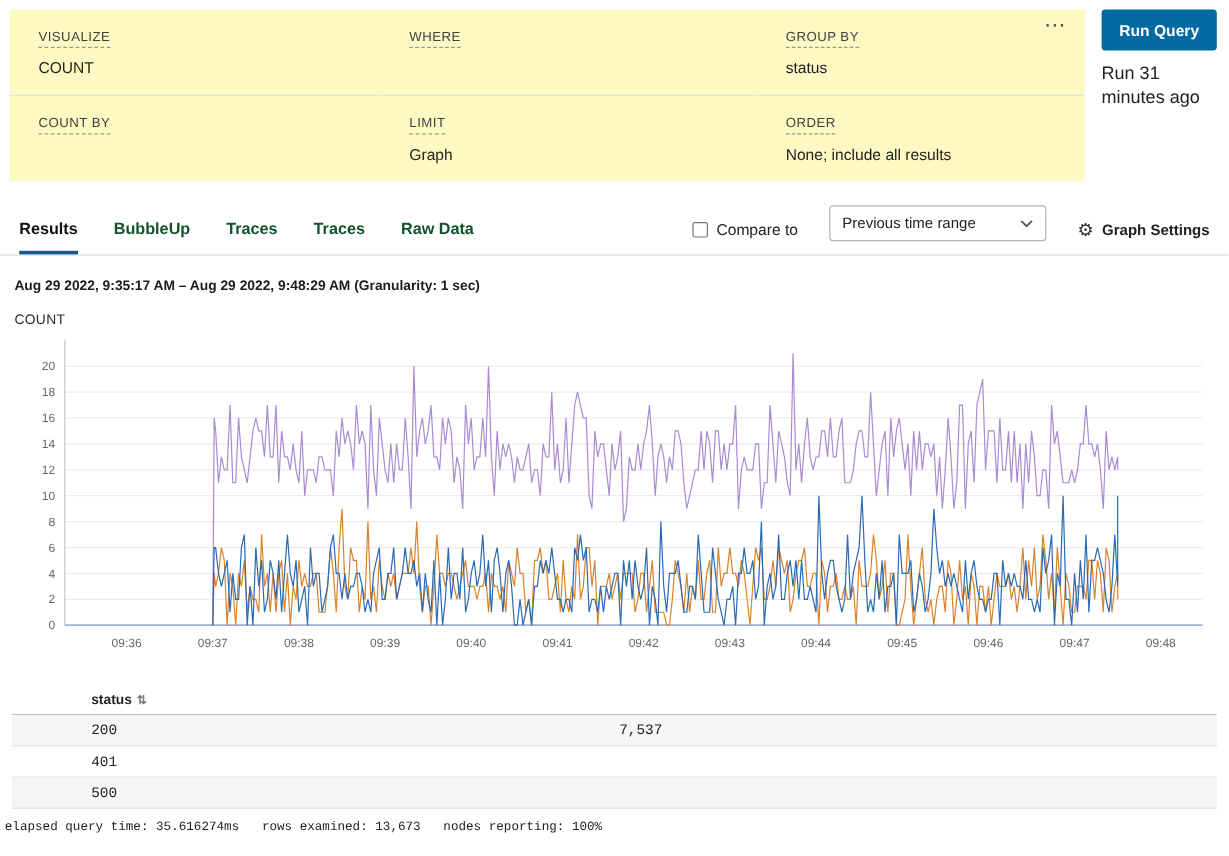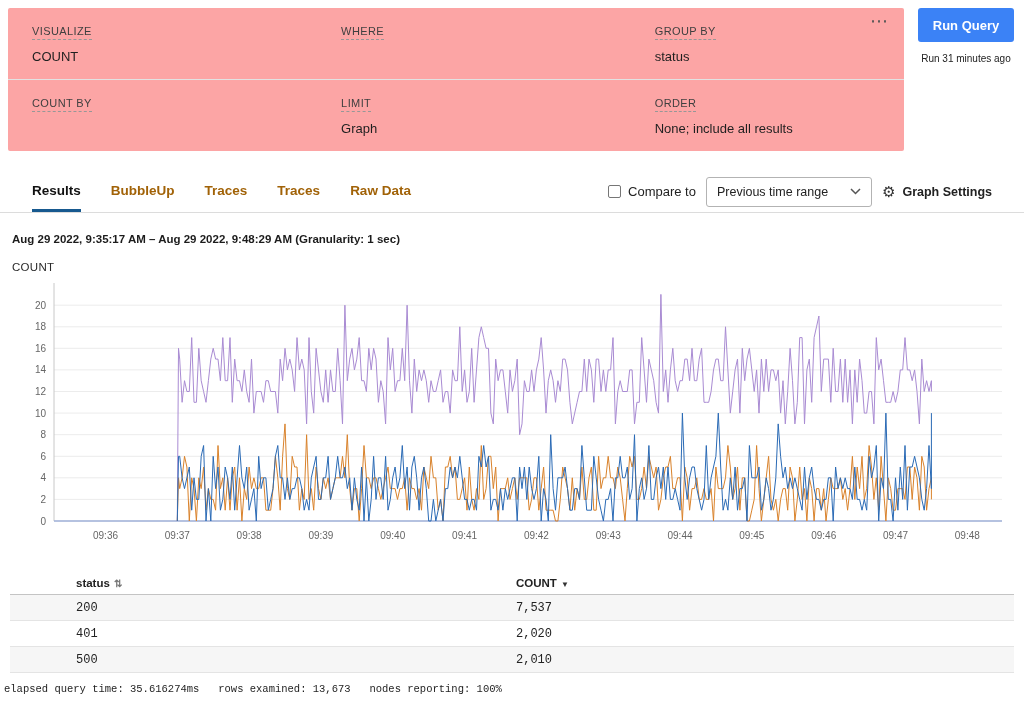--- a/index.html
+++ b/index.html
@@ -3,44 +3,44 @@
 <meta charset="utf-8">
 <style>
   * { box-sizing: border-box; }
   body {
     width: 1024px; height: 713px; margin: 0; overflow: hidden;
     background: #fff; color: #222;
     font-family: "Liberation Sans", sans-serif;
   }
   
   .top-row { display: flex; padding: 8px 10px 0 8px; gap: 14px; }
-  .query-panel { position: relative; flex: 1; background: #fca5a5; border-radius: 2px; }
+  .query-panel { position: relative; flex: 1; background: #fef9c3; border-radius: 2px; }
   .qp-grid { display: grid; grid-template-columns: 34.5% 35% 30.5%; }
   .qp-cell { padding: 13px 10px 15px 24px; cursor: pointer; }
   .qp-cell.r2 { border-top: 1px solid #e2e2e2; }
   .qp-label { display: inline-block; font-size: 11px; color: #3f3f3f; letter-spacing: .4px;
               border-bottom: 1px dashed #979797; padding-bottom: 2px; }
   .qp-value { margin-top: 9px; font-size: 13px; color: #1f1f1f; }
   .more { position: absolute; top: 2px; right: 14px; font-size: 18px; color: #555;
           letter-spacing: 2px; cursor: pointer; }
   .run-col { width: 96px; flex: none; display: flex; flex-direction: column; align-items: center; }
-  .run-btn { width: 96px; height: 34px; background: #3b82f6; color: #fff; border: none;
+  .run-btn { width: 96px; height: 34px; background: #0369a1; color: #fff; border: none;
              border-radius: 3px; font-size: 13px; font-weight: 700; font-family: inherit; cursor: pointer; }
-  .run-status { margin-top: 10px; font-size: 10px; color: #222; text-align: left; line-height: 1.35; }
+  .run-status { margin-top: 10px; font-size: 15px; color: #222; text-align: left; line-height: 1.35; }
   
   .tabs-row { display: flex; justify-content: space-between; align-items: stretch;
-              margin-top: 20px; padding: 0 32px; border-bottom: 1px solid #dcdcdc; height: 42px; }
+              margin-top: 20px; padding: 0 16px; border-bottom: 1px solid #dcdcdc; height: 42px; }
   .tabs { display: flex; gap: 30px; }
-  .tab { display: flex; align-items: center; font-size: 13.5px; font-weight: 700; color: #a16207;
+  .tab { display: flex; align-items: center; font-size: 13.5px; font-weight: 700; color: #14532d;
          border-bottom: 3px solid transparent; cursor: pointer; }
   .tab.active { border-bottom-color: #17598f; color: #111; }
-  .controls { display: flex; align-items: center; gap: 10px; }
+  .controls { display: flex; gap: 26px; }
   .compare { display: flex; align-items: center; gap: 7px; font-size: 13px; cursor: pointer; }
   .checkbox { width: 13px; height: 13px; border: 1.5px solid #767676; border-radius: 2px; background: #fff; }
-  .range-select { display: flex; align-items: center; justify-content: space-between; width: 166px;
+  .range-select { display: flex; align-items: center; justify-content: space-between; width: 181px;
                   height: 30px; padding: 0 10px; border: 1px solid #b3b3b3; border-radius: 3px;
                   font-size: 12.5px; background: #fff; cursor: pointer; }
   .graph-settings { display: flex; align-items: center; gap: 7px; font-size: 12.5px; font-weight: 700; cursor: pointer; }
   .gear { font-size: 15px; font-weight: 400; color: #333; }
   
   .time-range { margin: 20px 0 0 12px; font-size: 11.5px; font-weight: 700; color: #1c1c1c; }
   .ylabel { margin: 16px 0 2px 12px; font-size: 11.5px; color: #2a2a2a; letter-spacing: .3px; }
   .chart-wrap { margin: 0 6px; }
   svg .tick { font-size: 10px; fill: #666; font-family: "Liberation Sans", sans-serif; }
   
@@ -177,34 +177,29 @@
       <polyline fill="none" stroke="#2a6ab5" stroke-width="1" points="171.3,246.0 172.5,181.3 173.7,181.3 176.1,202.8 178.5,213.6 180.9,202.8 183.3,192.0 185.7,235.2 188.0,202.8 190.4,224.4 192.8,224.4 195.2,181.3 197.6,170.5 200.0,246.0 202.4,213.6 204.8,246.0 207.2,181.3 209.6,213.6 212.0,192.0 214.4,235.2 216.8,224.4 219.2,192.0 221.6,202.8 224.0,224.4 226.3,192.0 228.7,235.2 231.1,202.8 233.5,170.5 235.9,202.8 238.3,213.6 240.7,192.0 243.1,235.2 245.5,224.4 247.9,213.6 250.3,246.0 252.7,181.3 255.1,213.6 257.5,202.8 259.9,202.8 262.3,235.2 264.7,224.4 267.0,213.6 269.4,181.3 271.8,170.5 274.2,202.8 276.6,202.8 279.0,224.4 281.4,202.8 283.8,224.4 286.2,213.6 288.6,213.6 291.0,202.8 293.4,202.8 295.8,213.6 298.2,235.2 300.6,224.4 303.0,235.2 305.3,202.8 307.7,192.0 310.1,181.3 312.5,224.4 314.9,224.4 317.3,202.8 319.7,202.8 322.1,181.3 324.5,224.4 326.9,213.6 329.3,202.8 331.7,181.3 334.1,202.8 336.5,202.8 338.9,192.0 341.3,213.6 343.7,202.8 346.0,235.2 348.4,202.8 350.8,224.4 353.2,235.2 355.6,192.0 358.0,246.0 360.4,202.8 362.8,246.0 365.2,224.4 367.6,181.3 370.0,224.4 372.4,202.8 374.8,202.8 377.2,224.4 379.6,181.3 382.0,235.2 384.3,224.4 386.7,202.8 389.1,192.0 391.5,213.6 393.9,202.8 396.3,170.5 398.7,213.6 401.1,192.0 403.5,235.2 405.9,192.0 408.3,181.3 410.7,202.8 413.1,235.2 415.5,202.8 417.9,192.0 420.3,213.6 422.7,246.0 425.0,246.0 427.4,224.4 429.8,246.0 432.2,235.2 434.6,224.4 437.0,246.0 439.4,213.6 441.8,213.6 444.2,192.0 446.6,202.8 449.0,192.0 451.4,202.8 453.8,181.3 456.2,202.8 458.6,224.4 461.0,224.4 463.3,235.2 465.7,224.4 468.1,224.4 470.5,235.2 472.9,181.3 475.3,192.0 477.7,170.5 480.1,192.0 482.5,181.3 484.9,235.2 487.3,224.4 489.7,224.4 492.1,235.2 494.5,213.6 496.9,235.2 499.3,213.6 501.7,224.4 504.0,213.6 506.4,202.8 508.8,202.8 511.2,246.0 513.6,192.0 516.0,213.6 518.4,192.0 520.8,224.4 523.2,192.0 525.6,213.6 528.0,224.4 530.4,213.6 532.8,181.3 535.2,246.0 537.6,213.6 540.0,224.4 542.3,246.0 544.7,159.7 547.1,213.6 549.5,235.2 551.9,202.8 554.3,202.8 556.7,202.8 559.1,192.0 561.5,213.6 563.9,235.2 566.3,235.2 568.7,213.6 571.1,213.6 573.5,224.4 575.9,170.5 578.3,202.8 580.7,235.2 583.0,235.2 585.4,235.2 587.8,181.3 590.2,202.8 592.6,224.4 595.0,235.2 597.4,246.0 599.8,224.4 602.2,224.4 604.6,213.6 607.0,246.0 609.4,202.8 611.8,202.8 614.2,181.3 616.6,202.8 619.0,202.8 621.3,192.0 623.7,224.4 626.1,213.6 628.5,159.7 630.9,246.0 633.3,213.6 635.7,202.8 638.1,224.4 640.5,213.6 642.9,170.5 645.3,224.4 647.7,224.4 650.1,202.8 652.5,192.0 654.9,213.6 657.3,192.0 659.7,224.4 662.0,192.0 664.4,224.4 666.8,224.4 669.2,213.6 671.6,224.4 674.0,235.2 676.4,138.1 678.8,202.8 681.2,224.4 683.6,202.8 686.0,192.0 688.4,192.0 690.8,213.6 693.2,224.4 695.6,235.2 698.0,224.4 700.3,170.5 702.7,224.4 705.1,202.8 707.5,192.0 709.9,181.3 712.3,138.1 714.7,192.0 717.1,235.2 719.5,224.4 721.9,235.2 724.3,202.8 726.7,224.4 729.1,192.0 731.5,235.2 733.9,213.6 736.3,213.6 738.7,202.8 741.0,246.0 743.4,170.5 745.8,202.8 748.2,202.8 750.6,202.8 753.0,192.0 755.4,235.2 757.8,224.4 760.2,202.8 762.6,213.6 765.0,235.2 767.4,224.4 769.8,202.8 772.2,148.9 774.6,181.3 777.0,202.8 779.3,192.0 781.7,213.6 784.1,202.8 786.5,213.6 788.9,202.8 791.3,213.6 793.7,224.4 796.1,235.2 798.5,192.0 800.9,224.4 803.3,202.8 805.7,192.0 808.1,213.6 810.5,224.4 812.9,224.4 815.3,235.2 817.7,224.4 820.0,224.4 822.4,202.8 824.8,202.8 827.2,246.0 829.6,192.0 832.0,213.6 834.4,202.8 836.8,213.6 839.2,202.8 841.6,213.6 844.0,213.6 846.4,224.4 848.8,192.0 851.2,224.4 853.6,224.4 856.0,235.2 858.3,224.4 860.7,235.2 863.1,181.3 865.5,202.8 867.9,192.0 870.3,170.5 872.7,246.0 875.1,202.8 877.5,213.6 879.9,138.1 882.3,224.4 884.7,224.4 887.1,246.0 889.5,202.8 891.9,235.2 894.3,192.0 896.7,224.4 899.0,170.5 901.4,235.2 903.8,192.0 906.2,192.0 908.6,181.3 911.0,192.0 913.4,202.8 915.8,224.4 918.2,235.2 920.6,213.6 923.0,170.5 925.4,213.6 925.4,138.1"></polyline>
     </svg>
 </div>
 
 <div class="result-table">
   <div class="tr head">
     <div></div>
     <div class="c2">
       <span>status</span><span class="sort">⇅</span>
     </div>
-    <div>
-      <span>COUNT</span><span class="desc">▼</span>
-    </div>
   </div>
   <div class="tr stripe">
     <div><span class="swatch" style="background: rgb(156, 119, 204);"></span></div>
     <div class="c2 mono">200</div>
     <div class="mono">7,537</div>
   </div>
   <div class="tr">
     <div><span class="swatch" style="background: rgb(217, 130, 43);"></span></div>
     <div class="c2 mono">401</div>
-    <div class="mono">2,020</div>
   </div>
   <div class="tr stripe">
     <div><span class="swatch" style="background: rgb(42, 106, 181);"></span></div>
     <div class="c2 mono">500</div>
-    <div class="mono">2,010</div>
   </div>
 </div>
 
 <div class="footer">elapsed query time: 35.616274ms   rows examined: 13,673   nodes reporting: 100%</div>
 
 </body></html>

